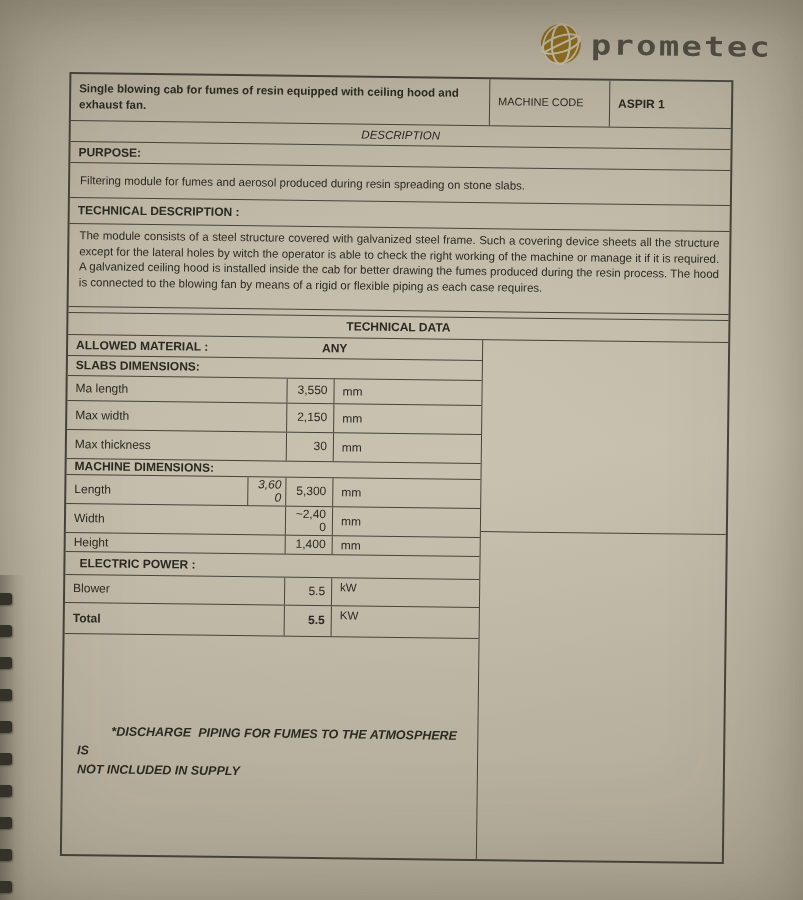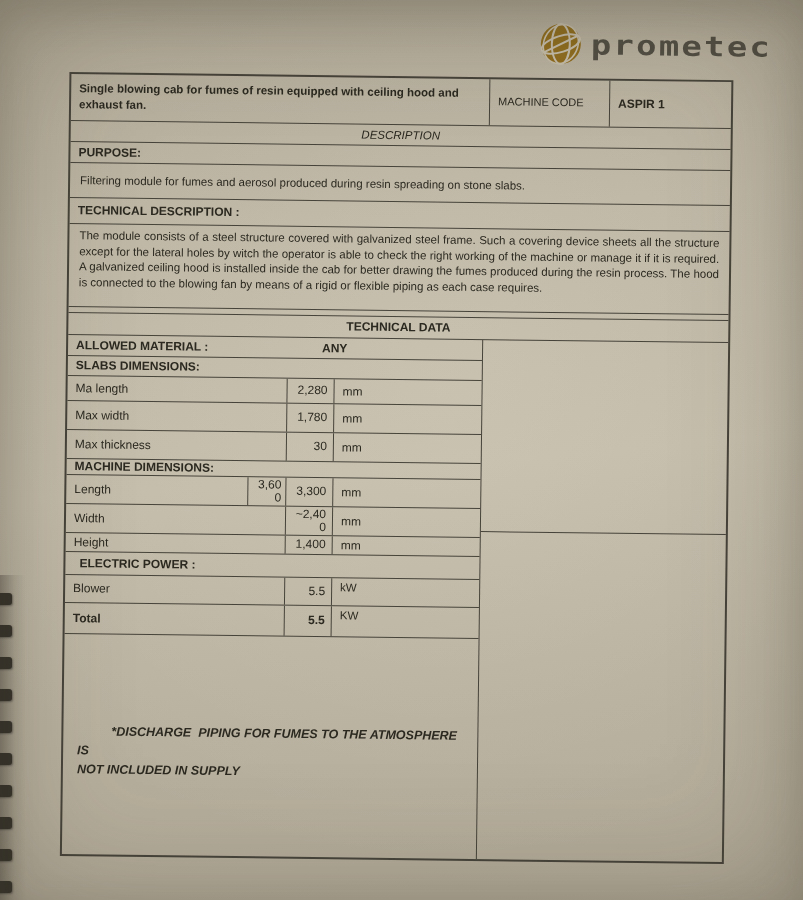--- a/index.html
+++ b/index.html
@@ -60,21 +60,21 @@
   .tbody{flex:1 1 auto;display:flex;min-height:0;}
   .tleft{width:415px;border-right:1px solid var(--line);box-sizing:border-box;display:flex;flex-direction:column;}
   .tright{flex:1;display:flex;flex-direction:column;}
   .tright .rc-top{height:191px;border-bottom:1px solid var(--line);}
   .tright .rc-bottom{flex:1;}
   .trow{display:flex;border-bottom:1px solid var(--line);box-sizing:border-box;flex:0 0 auto;}
   .c-label{width:220px;border-right:1px solid var(--line);display:flex;align-items:center;padding:1px 8px;box-sizing:border-box;}
   .c-label.noborder{border-right:none;}
   .c-label.narrow{width:182px;}
   .c-extra{width:38px;border-right:1px solid var(--line);display:flex;align-items:center;justify-content:flex-end;
-           padding:1px 4px;box-sizing:border-box;white-space:pre-line;text-align:right;line-height:1.1;}
+           padding:1px 4px;box-sizing:border-box;white-space:pre-line;text-align:right;line-height:1.1;font-style:italic;}
   .c-val{width:47px;border-right:1px solid var(--line);display:flex;align-items:center;justify-content:flex-end;
          padding:1px 6px;box-sizing:border-box;white-space:pre-line;text-align:right;line-height:1.1;}
   .c-unit{flex:1;display:flex;align-items:center;padding:1px 8px;box-sizing:border-box;}
   .c-unit.top{align-items:flex-start;padding-top:2px;font-size:11.5px;}
   .c-any{flex:1;display:flex;align-items:center;padding-left:34px;font-weight:bold;}
   .sect{display:flex;align-items:center;padding:1px 8px;font-weight:bold;border-bottom:1px solid var(--line);box-sizing:border-box;flex:0 0 auto;}
   .h-allowed{height:21px;}
   .h-slabs{height:20px;}
   .h-r24{height:25px;}
   .h-r28{height:29px;}
@@ -141,41 +141,41 @@
 
         <div class="trow h-allowed">
           <div class="c-label noborder b">ALLOWED MATERIAL :</div>
           <div class="c-any">ANY</div>
         </div>
 
         <div class="sect h-slabs">SLABS DIMENSIONS:</div>
 
         <div class="trow h-r24">
           <div class="c-label">Ma length</div>
-          <div class="c-val">2,280</div>
+          <div class="c-val">3,550</div>
           <div class="c-unit">mm</div>
         </div>
         <div class="trow h-r28">
           <div class="c-label">Max width</div>
-          <div class="c-val">1,780</div>
+          <div class="c-val">2,150</div>
           <div class="c-unit">mm</div>
         </div>
         <div class="trow h-r28">
           <div class="c-label">Max thickness</div>
           <div class="c-val">30</div>
           <div class="c-unit">mm</div>
         </div>
 
         <div class="sect h-mdim">MACHINE DIMENSIONS:</div>
 
         <div class="trow h-r28">
           <div class="c-label narrow">Length</div>
           <div class="c-extra">3,60
 0</div>
-          <div class="c-val">3,300</div>
+          <div class="c-val">5,300</div>
           <div class="c-unit">mm</div>
         </div>
         <div class="trow h-r28">
           <div class="c-label">Width</div>
           <div class="c-val">~2,40
 0</div>
           <div class="c-unit">mm</div>
         </div>
         <div class="trow h-height">
           <div class="c-label">Height</div>

